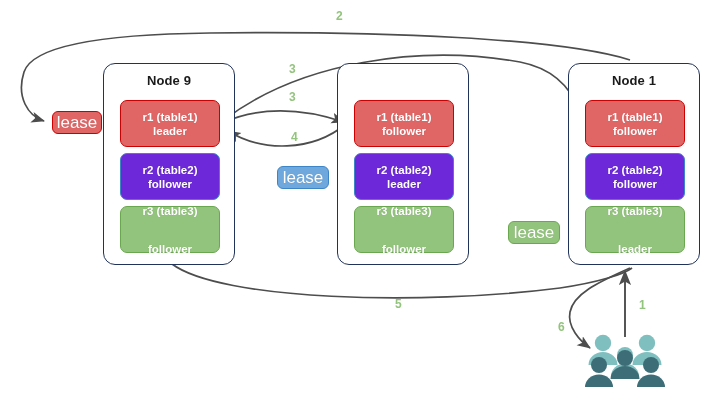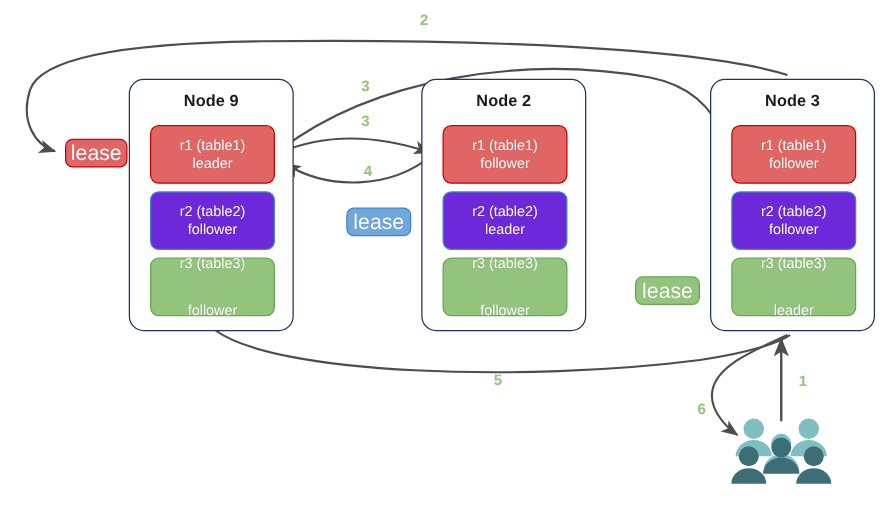--- a/index.html
+++ b/index.html
@@ -54,20 +54,21 @@
     border-radius: 7px;
     display: flex;
     flex-direction: column;
     align-items: center;
     justify-content: center;
     color: #ffffff;
     font-size: 11.5px;
     line-height: 14px;
     text-align: center;
     text-shadow: 0 0 1px rgba(0,0,0,0.18);
+    font-weight: bold;
   }
   .replica .l1, .replica .l2 { display: block; }
 
   .r-red   { background: #e06666; border: 1.6px solid #cc0000; }
   .r-blue  { background: #6d28d9; border: 1.6px solid #3d85c6; }
   .r-green { background: #93c47d; border: 1.6px solid #6aa84f; gap: 24px; }
 
   
   .lease {
     position: absolute;
@@ -143,40 +144,39 @@
       <span class="l2">follower</span>
     </div>
 
     <div class="replica r-green" style="top:142px;">
       <span class="l1">r3 (table3)</span>
       <span class="l2">follower</span>
     </div>
   </div>
 
   <div class="node" style="left:337px; top:63px; width:132px; height:202px;">
-    <div class="node-title">Node 2</div>
 
     <div class="replica r-red" style="top:36px;">
       <span class="l1">r1 (table1)</span>
       <span class="l2">follower</span>
     </div>
 
     <div class="replica r-blue" style="top:89px;">
       <span class="l1">r2 (table2)</span>
       <span class="l2">leader</span>
     </div>
 
     <div class="replica r-green" style="top:142px;">
       <span class="l1">r3 (table3)</span>
       <span class="l2">follower</span>
     </div>
   </div>
 
   <div class="node" style="left:568px; top:63px; width:132px; height:202px;">
-    <div class="node-title">Node 3</div>
+    <div class="node-title">Node 1</div>
 
     <div class="replica r-red" style="top:36px;">
       <span class="l1">r1 (table1)</span>
       <span class="l2">follower</span>
     </div>
 
     <div class="replica r-blue" style="top:89px;">
       <span class="l1">r2 (table2)</span>
       <span class="l2">follower</span>
     </div>

